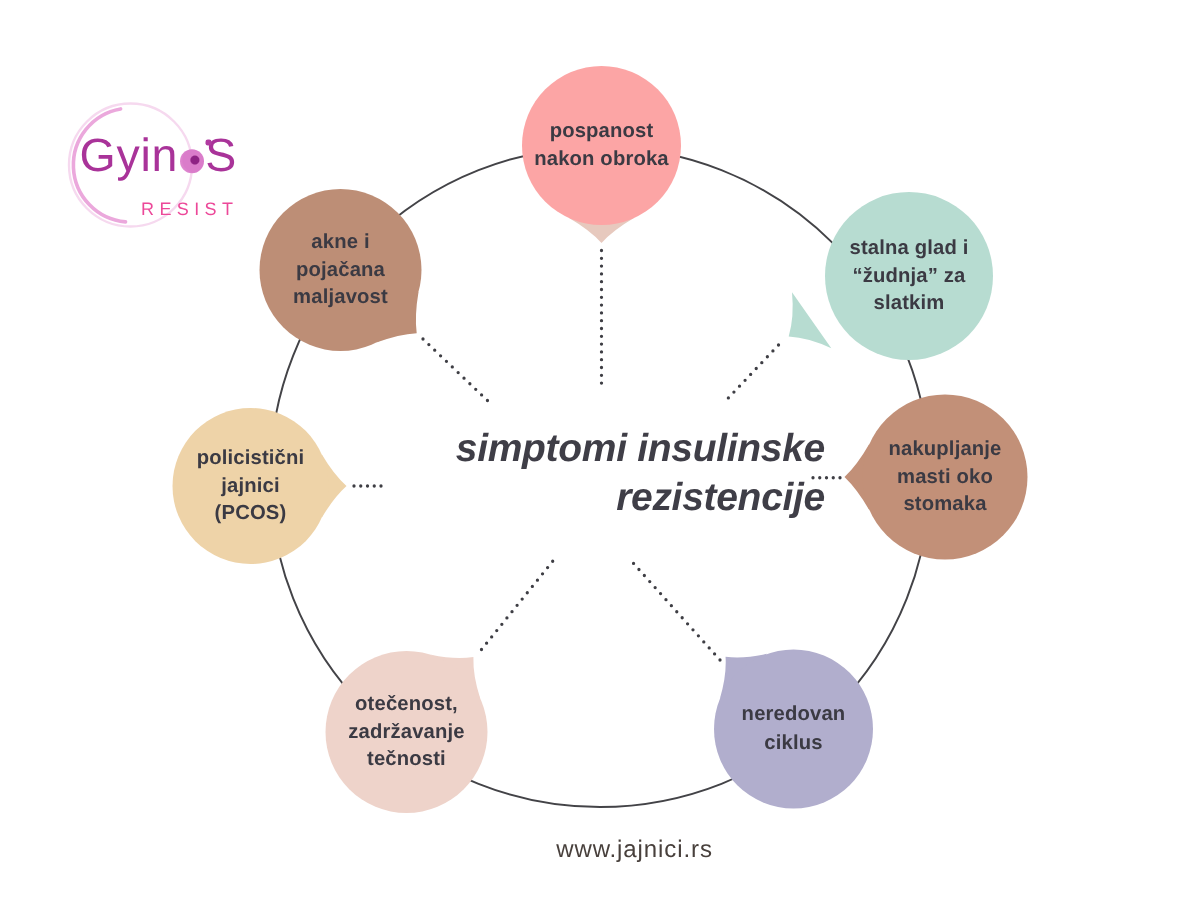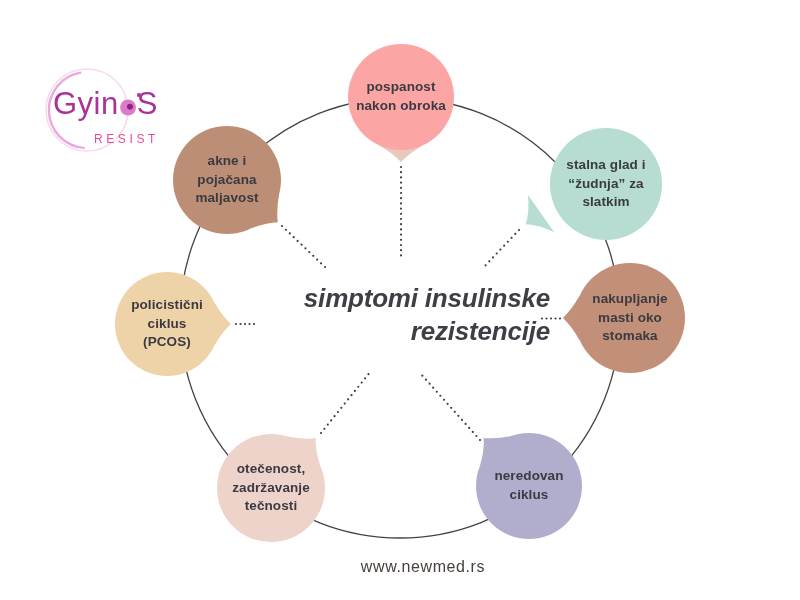--- a/index.html
+++ b/index.html
@@ -103,34 +103,34 @@
   </div>
 
   <div class="bubble" style="left: 217px; top: 434px; width: 108px; height: 108px; background-color: rgb(238, 211, 202);">
     <div class="label">otečenost,
 zadržavanje
 tečnosti</div>
   </div>
 
   <div class="bubble" style="left: 115px; top: 272px; width: 104px; height: 104px; background-color: rgb(238, 211, 168);">
     <div class="label">policistični
-ciklus
+jajnici
 (PCOS)</div>
   </div>
 
   <div class="bubble" style="left: 173px; top: 126px; width: 108px; height: 108px; background-color: rgb(189, 142, 118);">
     <div class="label">akne i
 pojačana
 maljavost</div>
   </div>
 
   <div class="title">simptomi insulinske
 rezistencije</div>
 
-  <div class="footer">www.newmed.rs</div>
+  <div class="footer">www.jajnici.rs</div>
 
   <div class="logo">
     <svg class="layer" width="170" height="120" viewBox="0 0 170 120">
       <circle cx="87" cy="62" r="41" fill="none" stroke-width="1.6" stroke="#f6d9ef"></circle>
       <path d="M80.4,24.6 A38,38 0 0 0 83.7,99.9" fill="none" stroke-width="2.4" stroke-linecap="round" stroke="#eba8dc"></path>
     </svg>
     <div class="brand" style="color: rgb(169, 51, 153);"><span>Gyin</span><span class="o-disc"></span><span>S</span></div>
     <div class="s-dot"></div>
     <div class="subtitle" style="color: #ec4899;">RESIST</div>
   </div>

